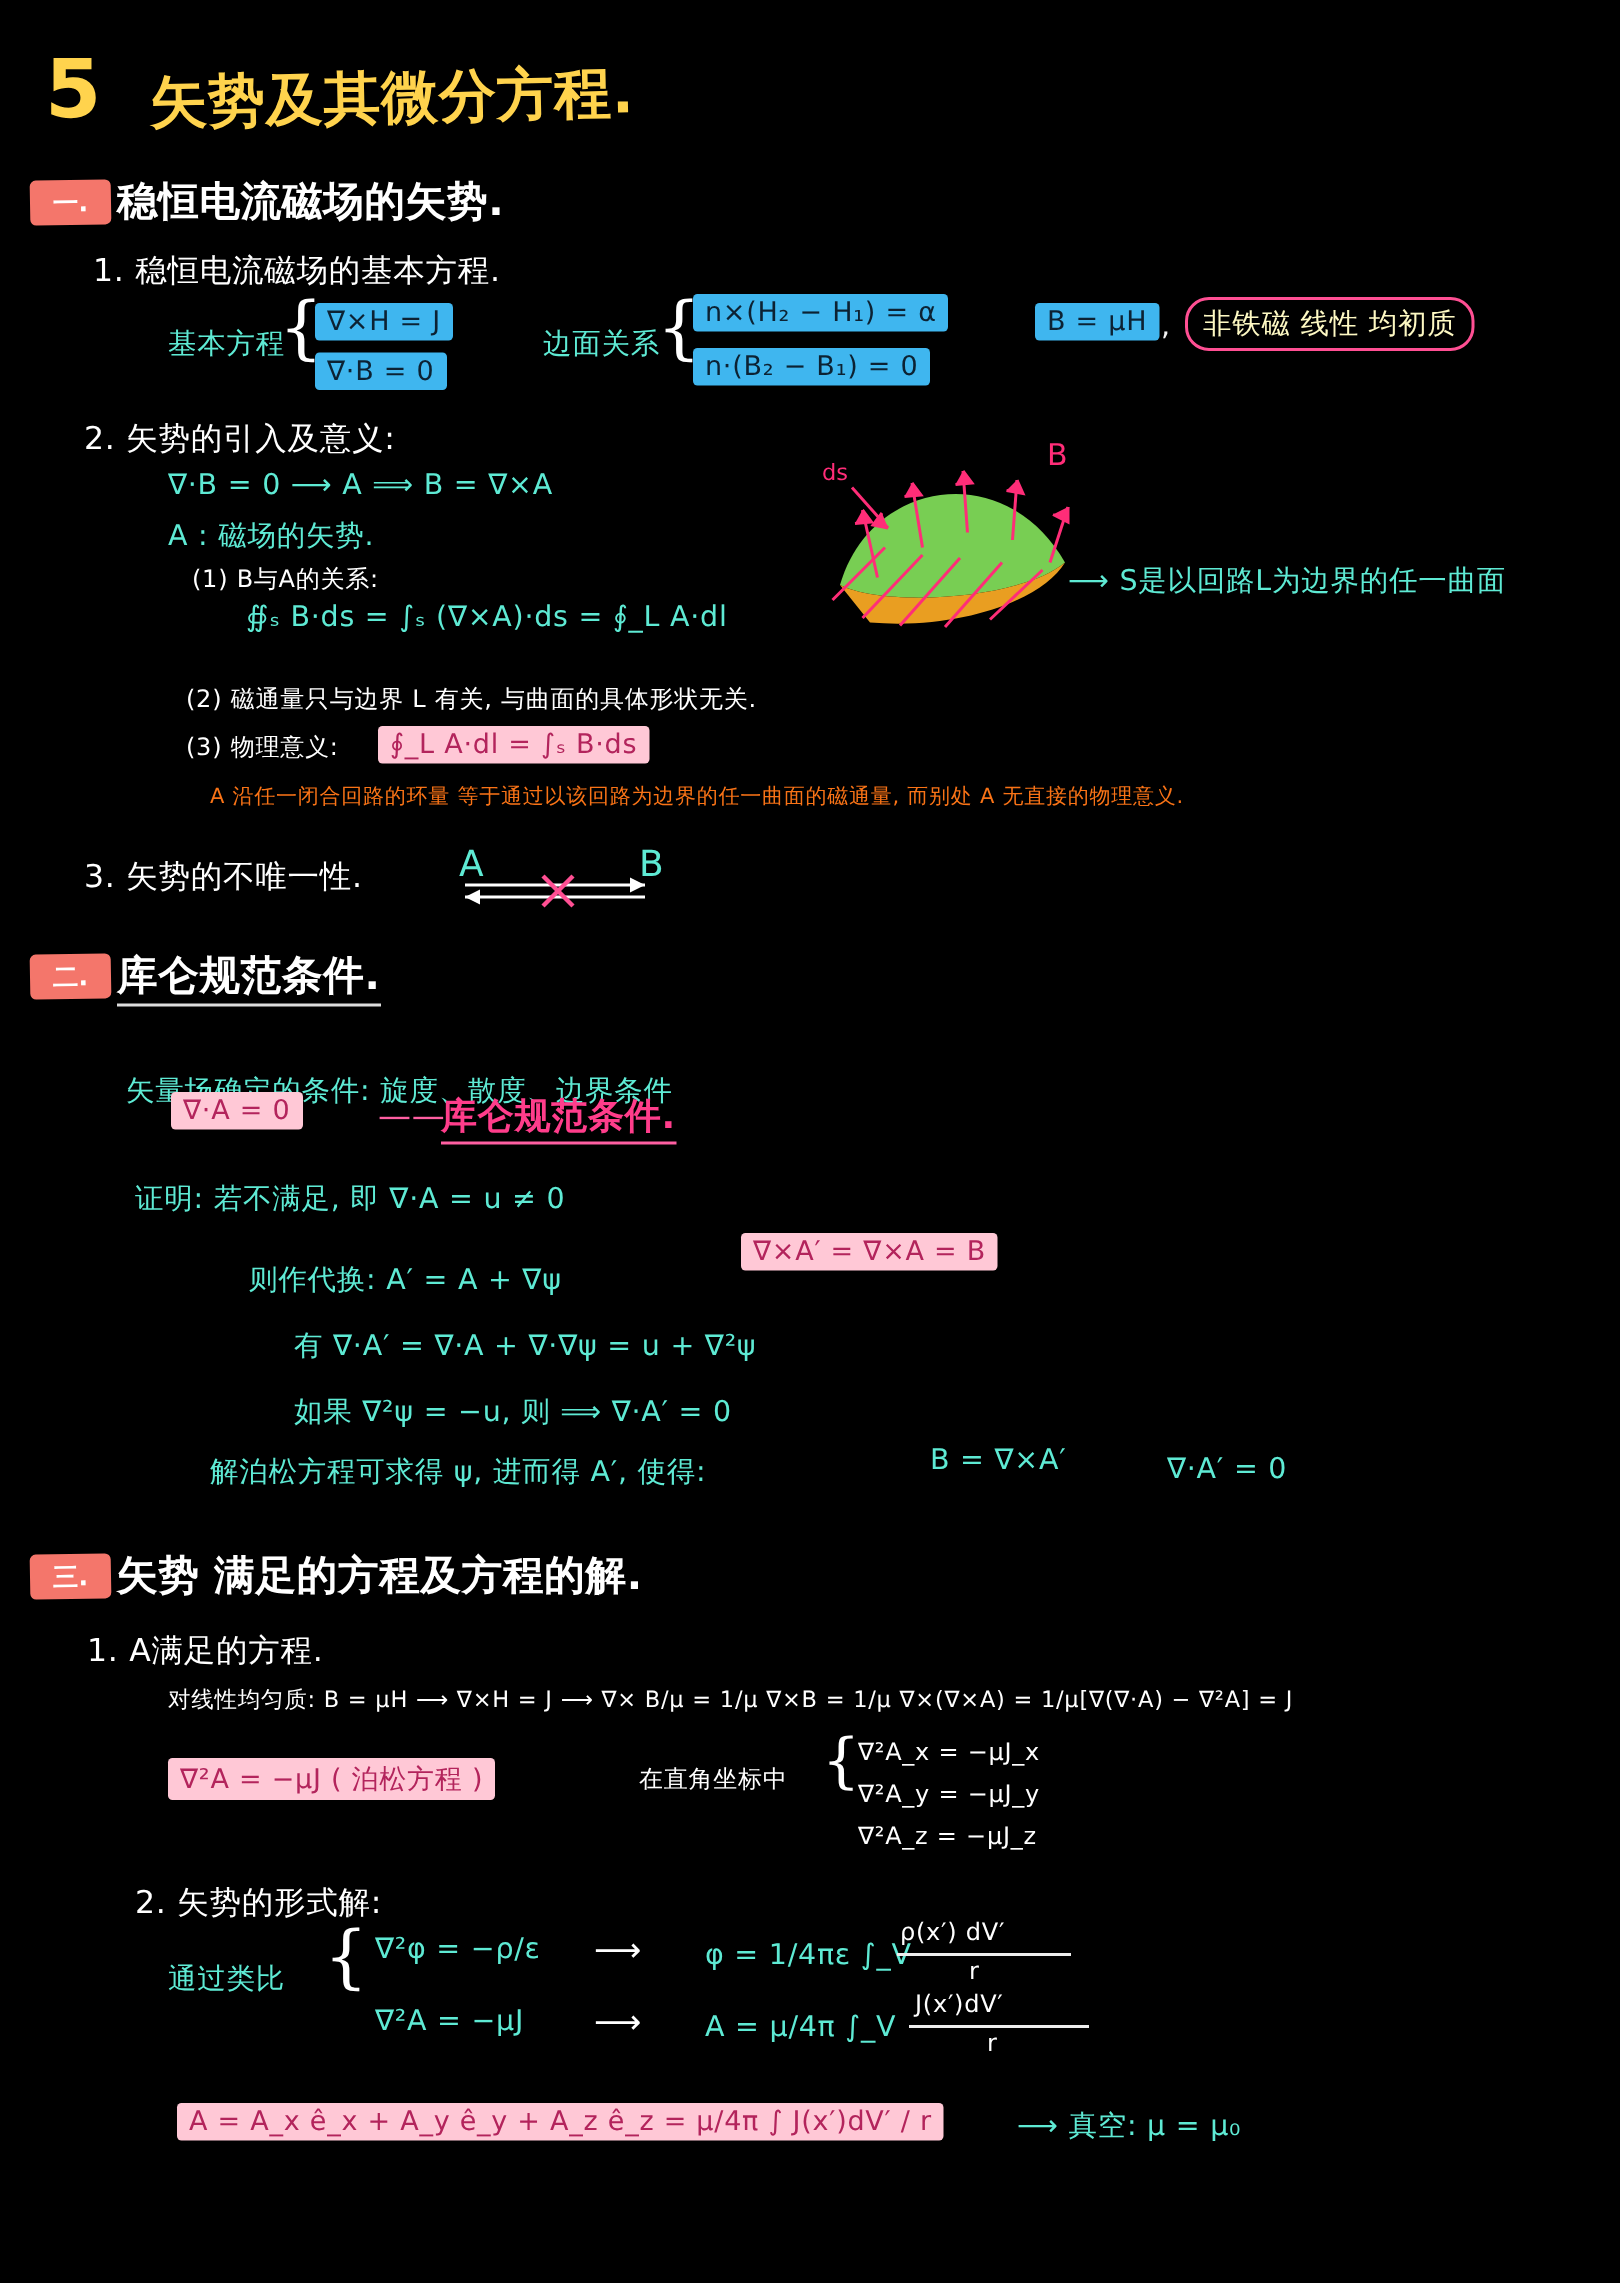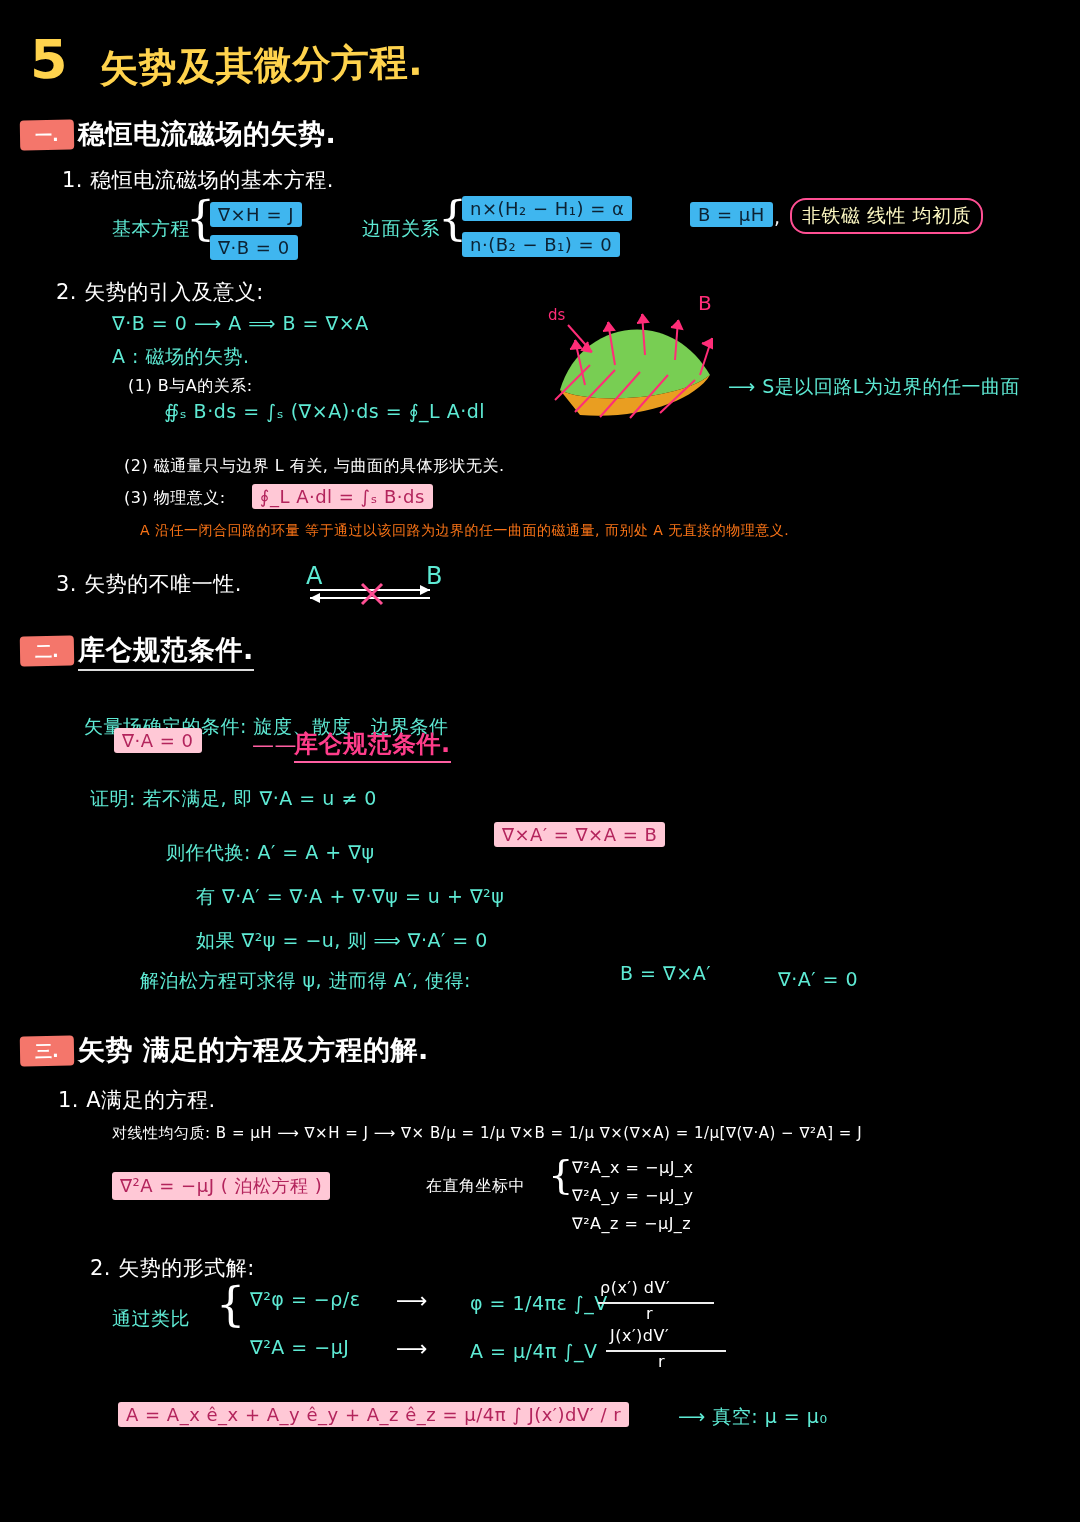--- a/index.html
+++ b/index.html
@@ -116,21 +116,21 @@
       <line x1="180" y1="95" x2="192" y2="58"></line>
         <polyline points="192,58 192,68 182,63"></polyline>
     </g>
     <g stroke="#ff2d78" stroke-width="2" fill="#ff2d78">
       <line x1="48" y1="45" x2="72" y2="72"></line>
         <polyline points="72,72 62,70 68,62"></polyline>
     </g>
     <text x="28" y="40" fill="#ff2d78" font-size="15" font-family="DejaVu Sans, sans-serif">ds</text>
     <text x="178" y="30" fill="#ff2d78" font-size="20" font-family="DejaVu Sans, sans-serif">B</text>
   </svg>
-  <div class="abs txt hw" style="left:712px;top:374px;margin-left:16px;">⟶  S是以回路L为边界的任一曲面</div>
+  <div class="abs txt hw" style="left:712px;top:374px;">⟶  S是以回路L为边界的任一曲面</div>
 
   <div class="secbadge" style="left:20px;top:636px;">二.</div>
   <div class="abs hdr hw ul-w" style="left:78px;top:632px;">库仑规范条件.</div>
 
   <div class="abs txt hw" style="left:84px;top:694px;margin-top:20px;">矢量场确定的条件: 旋度、散度、边界条件</div>
 
   <div class="abs" style="left:114px;top:728px;"><span class="hl-pink hw">∇·A = 0</span></div>
   <div class="abs pink hw" style="left:252px;top:732px;font-size:22px;">——</div>
   <div class="abs pinkd hw ul-pink" style="left:294px;top:728px;font-size:24px;font-weight:bold;">库仑规范条件.</div>
 

